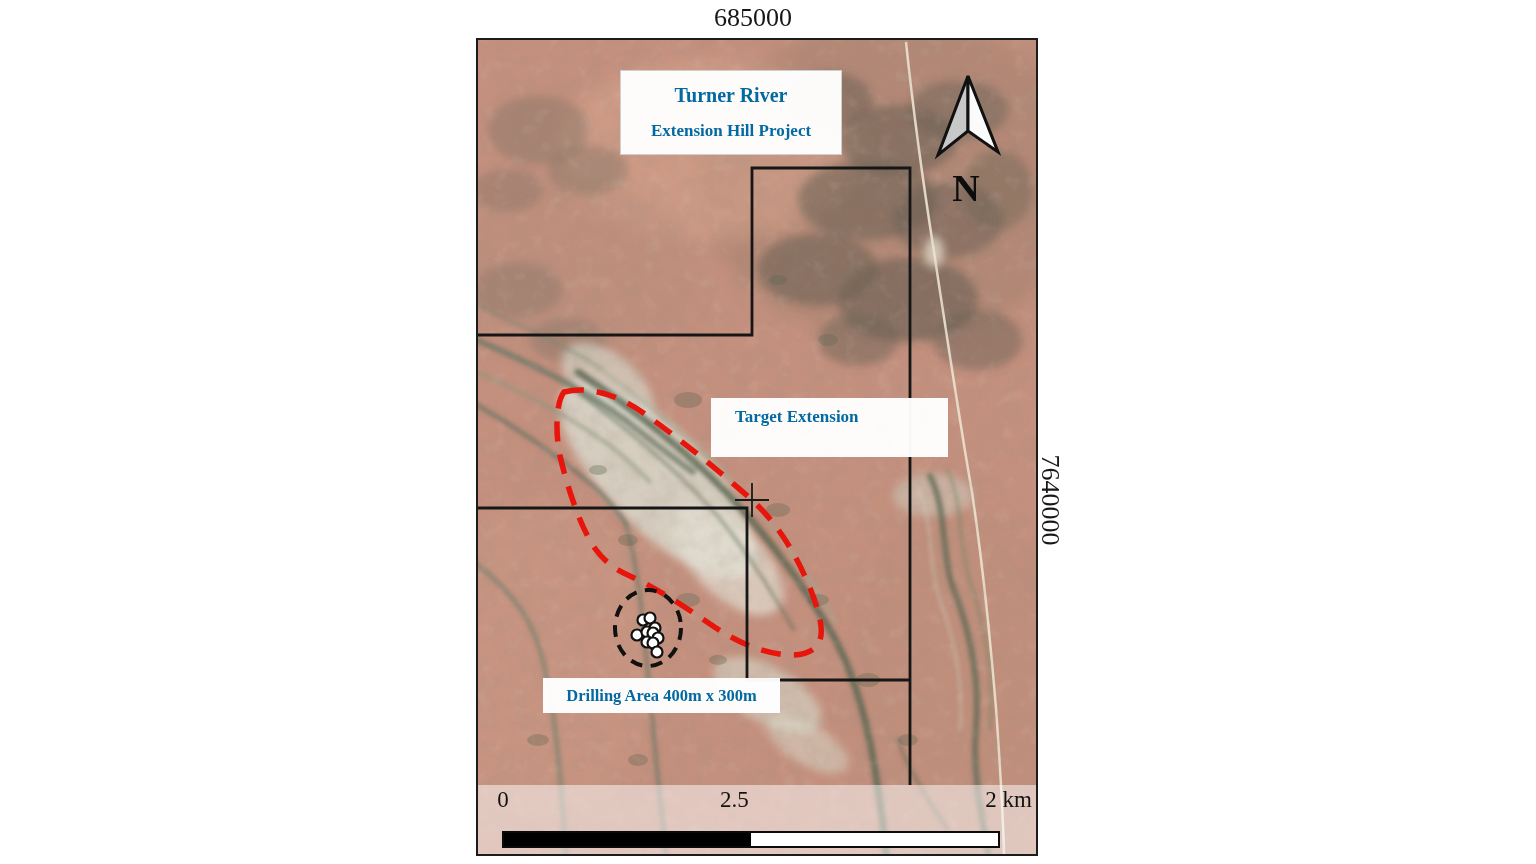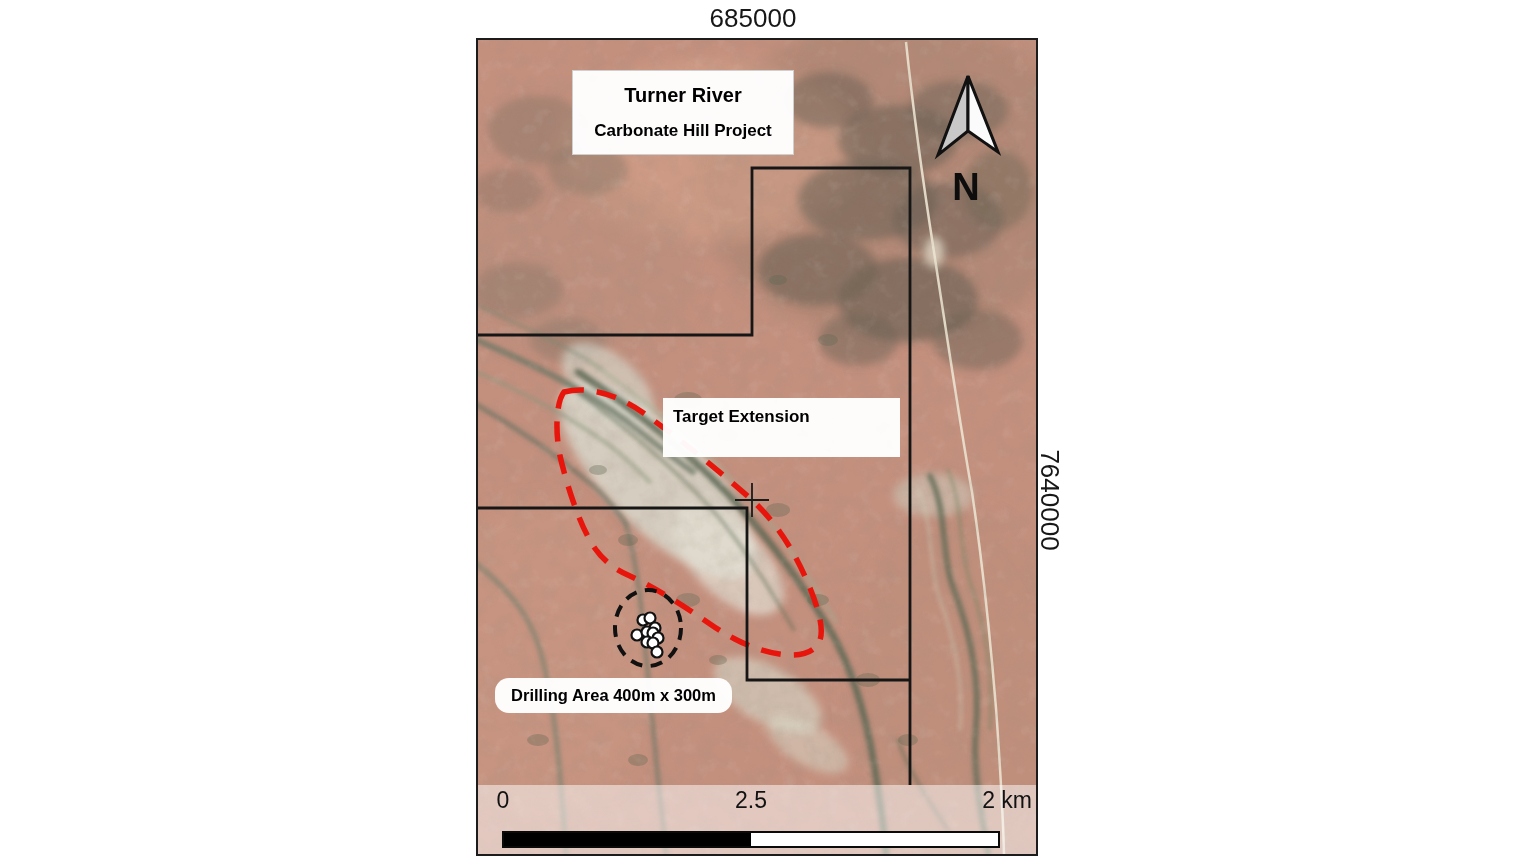--- a/index.html
+++ b/index.html
@@ -1,50 +1,50 @@
 <!DOCTYPE html>
 <html><head>
 <meta charset="utf-8">
 <style>
   html,body{margin:0;padding:0;background:#ffffff;}
   .page{position:relative;width:1308px;height:864px;background:#ffffff;overflow:hidden;
-        font-family:Liberation Sans, sans-serif;color:#151515;}
+        font-family:Liberation Serif, serif;color:#151515;}
 
   
   .grid-label{position:absolute;font-size:26px;font-weight:400;color:#171717;
               text-align:center;white-space:nowrap;}
   .grid-label.top{left:676px;top:3px;width:154px;}
   .grid-label.right{left:985px;top:485px;width:130px;height:30px;transform:rotate(90deg);}
 
   
   .map{position:absolute;left:476px;top:38px;width:562px;height:818px;
        border:2px solid #1c1c1c;box-sizing:border-box;overflow:hidden;background:#c4907e;}
   .map svg.layer{position:absolute;left:0;top:0;}
 
   
-  .ann-box{position:absolute;background:rgba(255,255,255,0.97);color:#000000;}
+  .ann-box{position:absolute;background:rgba(255,255,255,0.97);color:#0369a1;margin-left:48px;}
   .title-box{left:94px;top:30px;width:220px;height:83px;border:1px solid #cfcfcf;
              display:flex;flex-direction:column;justify-content:space-evenly;text-align:center;}
   .title-box .l1{font-size:20px;font-weight:700;}
   .title-box .l2{font-size:17px;font-weight:700;}
-  .target-box{left:185px;top:358px;width:237px;height:59px;padding:6px 0 0 10px;box-sizing:border-box;}
+  .target-box{left:185px;top:358px;width:237px;height:59px;padding:6px 0 0 24px;box-sizing:border-box;}
   .target-box div{font-size:17px;font-weight:700;line-height:25px;white-space:nowrap;}
   .drill-box{left:17px;top:638px;width:237px;height:35px;display:flex;align-items:center;
-             justify-content:center;font-size:16.5px;font-weight:700;white-space:nowrap;border-radius:14px;}
+             justify-content:center;font-size:16.5px;font-weight:700;white-space:nowrap;}
 
   
   .north-n{position:absolute;left:464px;top:126px;width:48px;text-align:center;
            font-size:38px;font-weight:600;color:#0d0d0d;}
 
   
   .scale-band{position:absolute;left:0;top:745px;width:558px;height:69px;
               background:rgba(255,255,255,0.5);}
   .scale-band .tick{position:absolute;top:2px;font-size:23px;font-weight:400;color:#121212;}
   .tick.t0{left:10px;width:30px;text-align:center;}
-  .tick.tmid{left:242px;width:62px;text-align:center;}
+  .tick.tmid{left:242px;width:62px;text-align:left;}
   .tick.tend{right:4px;text-align:right;}
   .scale-rect{position:absolute;left:24px;top:46px;width:498px;height:17px;
               border:2px solid #0a0a0a;box-sizing:border-box;display:flex;}
   .scale-rect .half{width:50%;height:100%;}
   .half.black{background:#000000;}
   .half.white{background:#ffffff;}
 
   .drill-dot{fill:#ffffff;stroke:#111111;stroke-width:2.2;}
 </style>
 </head>
@@ -195,21 +195,21 @@
         </g>
 
       <g stroke="#111111" stroke-width="3" stroke-linejoin="miter">
         <polygon points="490,36 460,115 490,91" fill="#c8c8c8"></polygon>
         <polygon points="490,36 520,112 490,91" fill="#fbfbfb"></polygon>
       </g>
     </svg>
 
     <div class="ann-box title-box">
       <div class="l1">Turner River</div>
-      <div class="l2">Carbonate Hill Project</div>
+      <div class="l2">Extension Hill Project</div>
     </div>
 
     <div class="ann-box target-box">
       <div>Target Extension</div>
     </div>
 
     <div class="ann-box drill-box">Drilling Area 400m x 300m</div>
 
     <div class="north-n">N</div>
 

